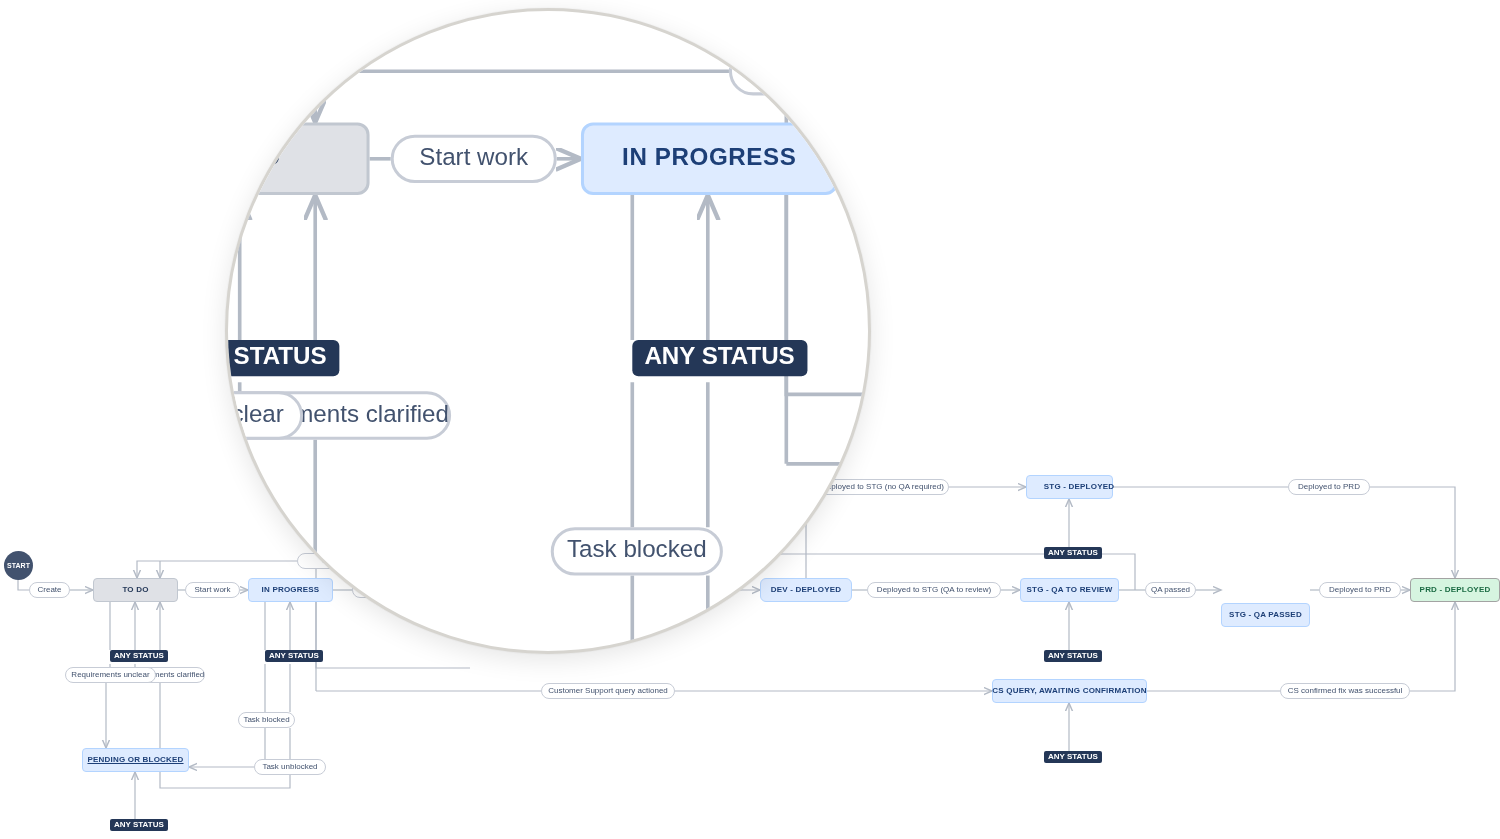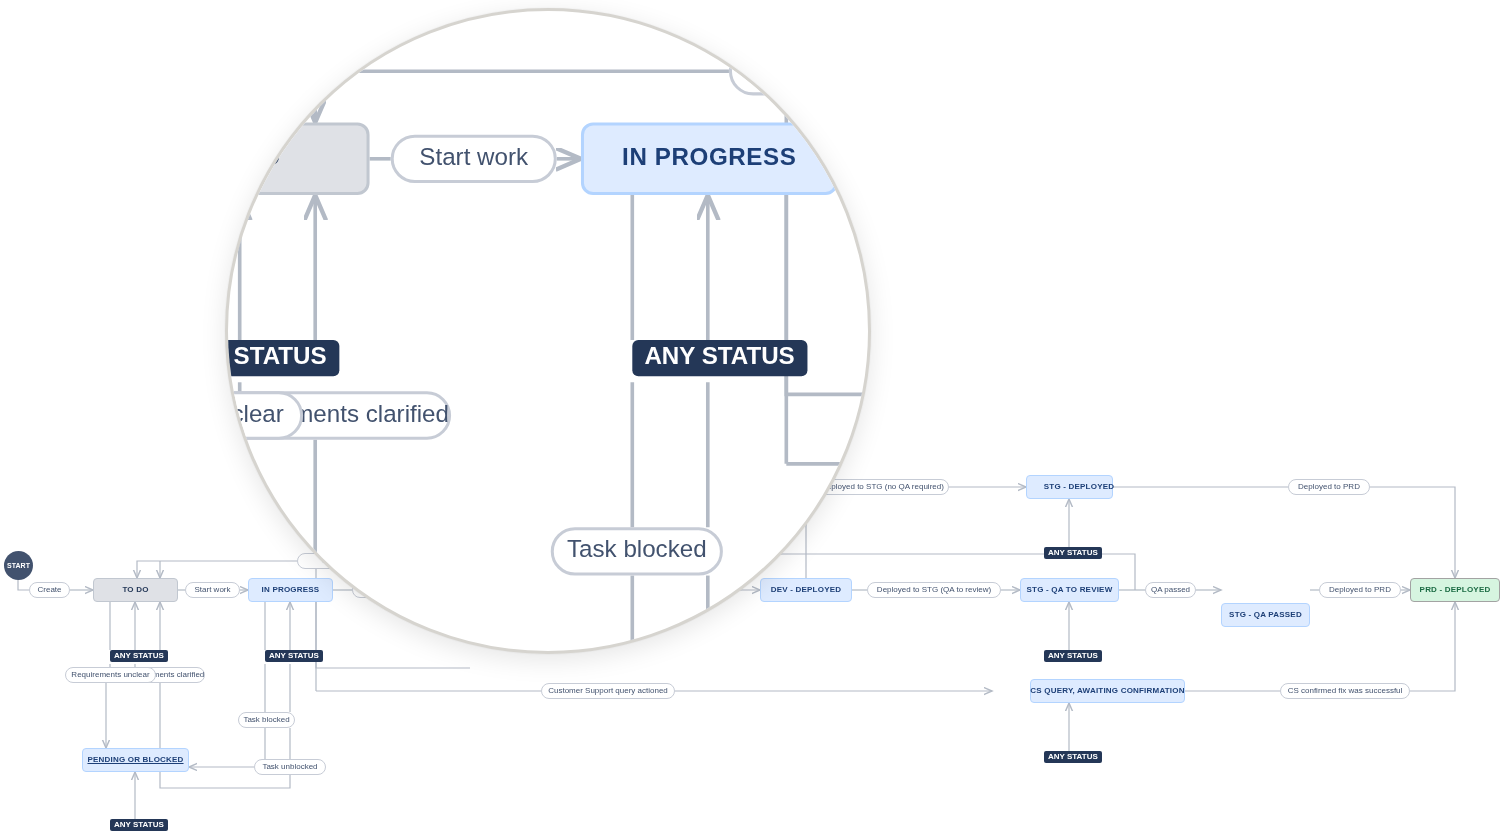--- a/index.html
+++ b/index.html
@@ -175,36 +175,36 @@
     <div id="baseNodes">
         <div class="node todo" style="left: 93px; top: 578px; width: 85px; height: 24px;">
           <span>TO DO</span>
         </div>
         <div class="node blue" style="left: 248px; top: 578px; width: 85px; height: 24px;">
           <span>IN PROGRESS</span>
         </div>
         <div class="node blue" style="left: 82px; top: 748px; width: 107px; height: 24px; text-decoration: underline;">
           <span>PENDING OR BLOCKED</span>
         </div>
-        <div class="node blue" style="left: 760px; top: 578px; width: 92px; height: 24px;">
+        <div class="node blue" style="left: 760px; top: 578px; width: 92px; height: 24px; border-radius: 6px;">
           <span>DEV - DEPLOYED</span>
         </div>
         <div class="node blue" style="left: 1026px; top: 475px; width: 87px; height: 24px; padding-left: 19px;">
           <span>STG - DEPLOYED</span>
         </div>
         <div class="node blue" style="left: 1020px; top: 578px; width: 99px; height: 24px;">
           <span>STG - QA TO REVIEW</span>
         </div>
         <div class="node blue" style="left: 1221px; top: 578px; width: 89px; height: 24px; margin-top: 25px;">
           <span>STG - QA PASSED</span>
         </div>
         <div class="node green" style="left: 1410px; top: 578px; width: 90px; height: 24px;">
           <span>PRD - DEPLOYED</span>
         </div>
-        <div class="node blue" style="left: 992px; top: 679px; width: 155px; height: 24px; margin-left: 38px;">
+        <div class="node blue" style="left: 992px; top: 679px; width: 155px; height: 24px;">
           <span>CS QUERY, AWAITING CONFIRMATION</span>
         </div>
       </div>
     <div id="basePills">
         <div class="pill" style="left: 29px; top: 582px; width: 41px; height: 16px;">
           <span>Create</span>
         </div>
         <div class="pill" style="left: 185px; top: 582px; width: 55px; height: 16px;">
           <span>Start work</span>
         </div>

